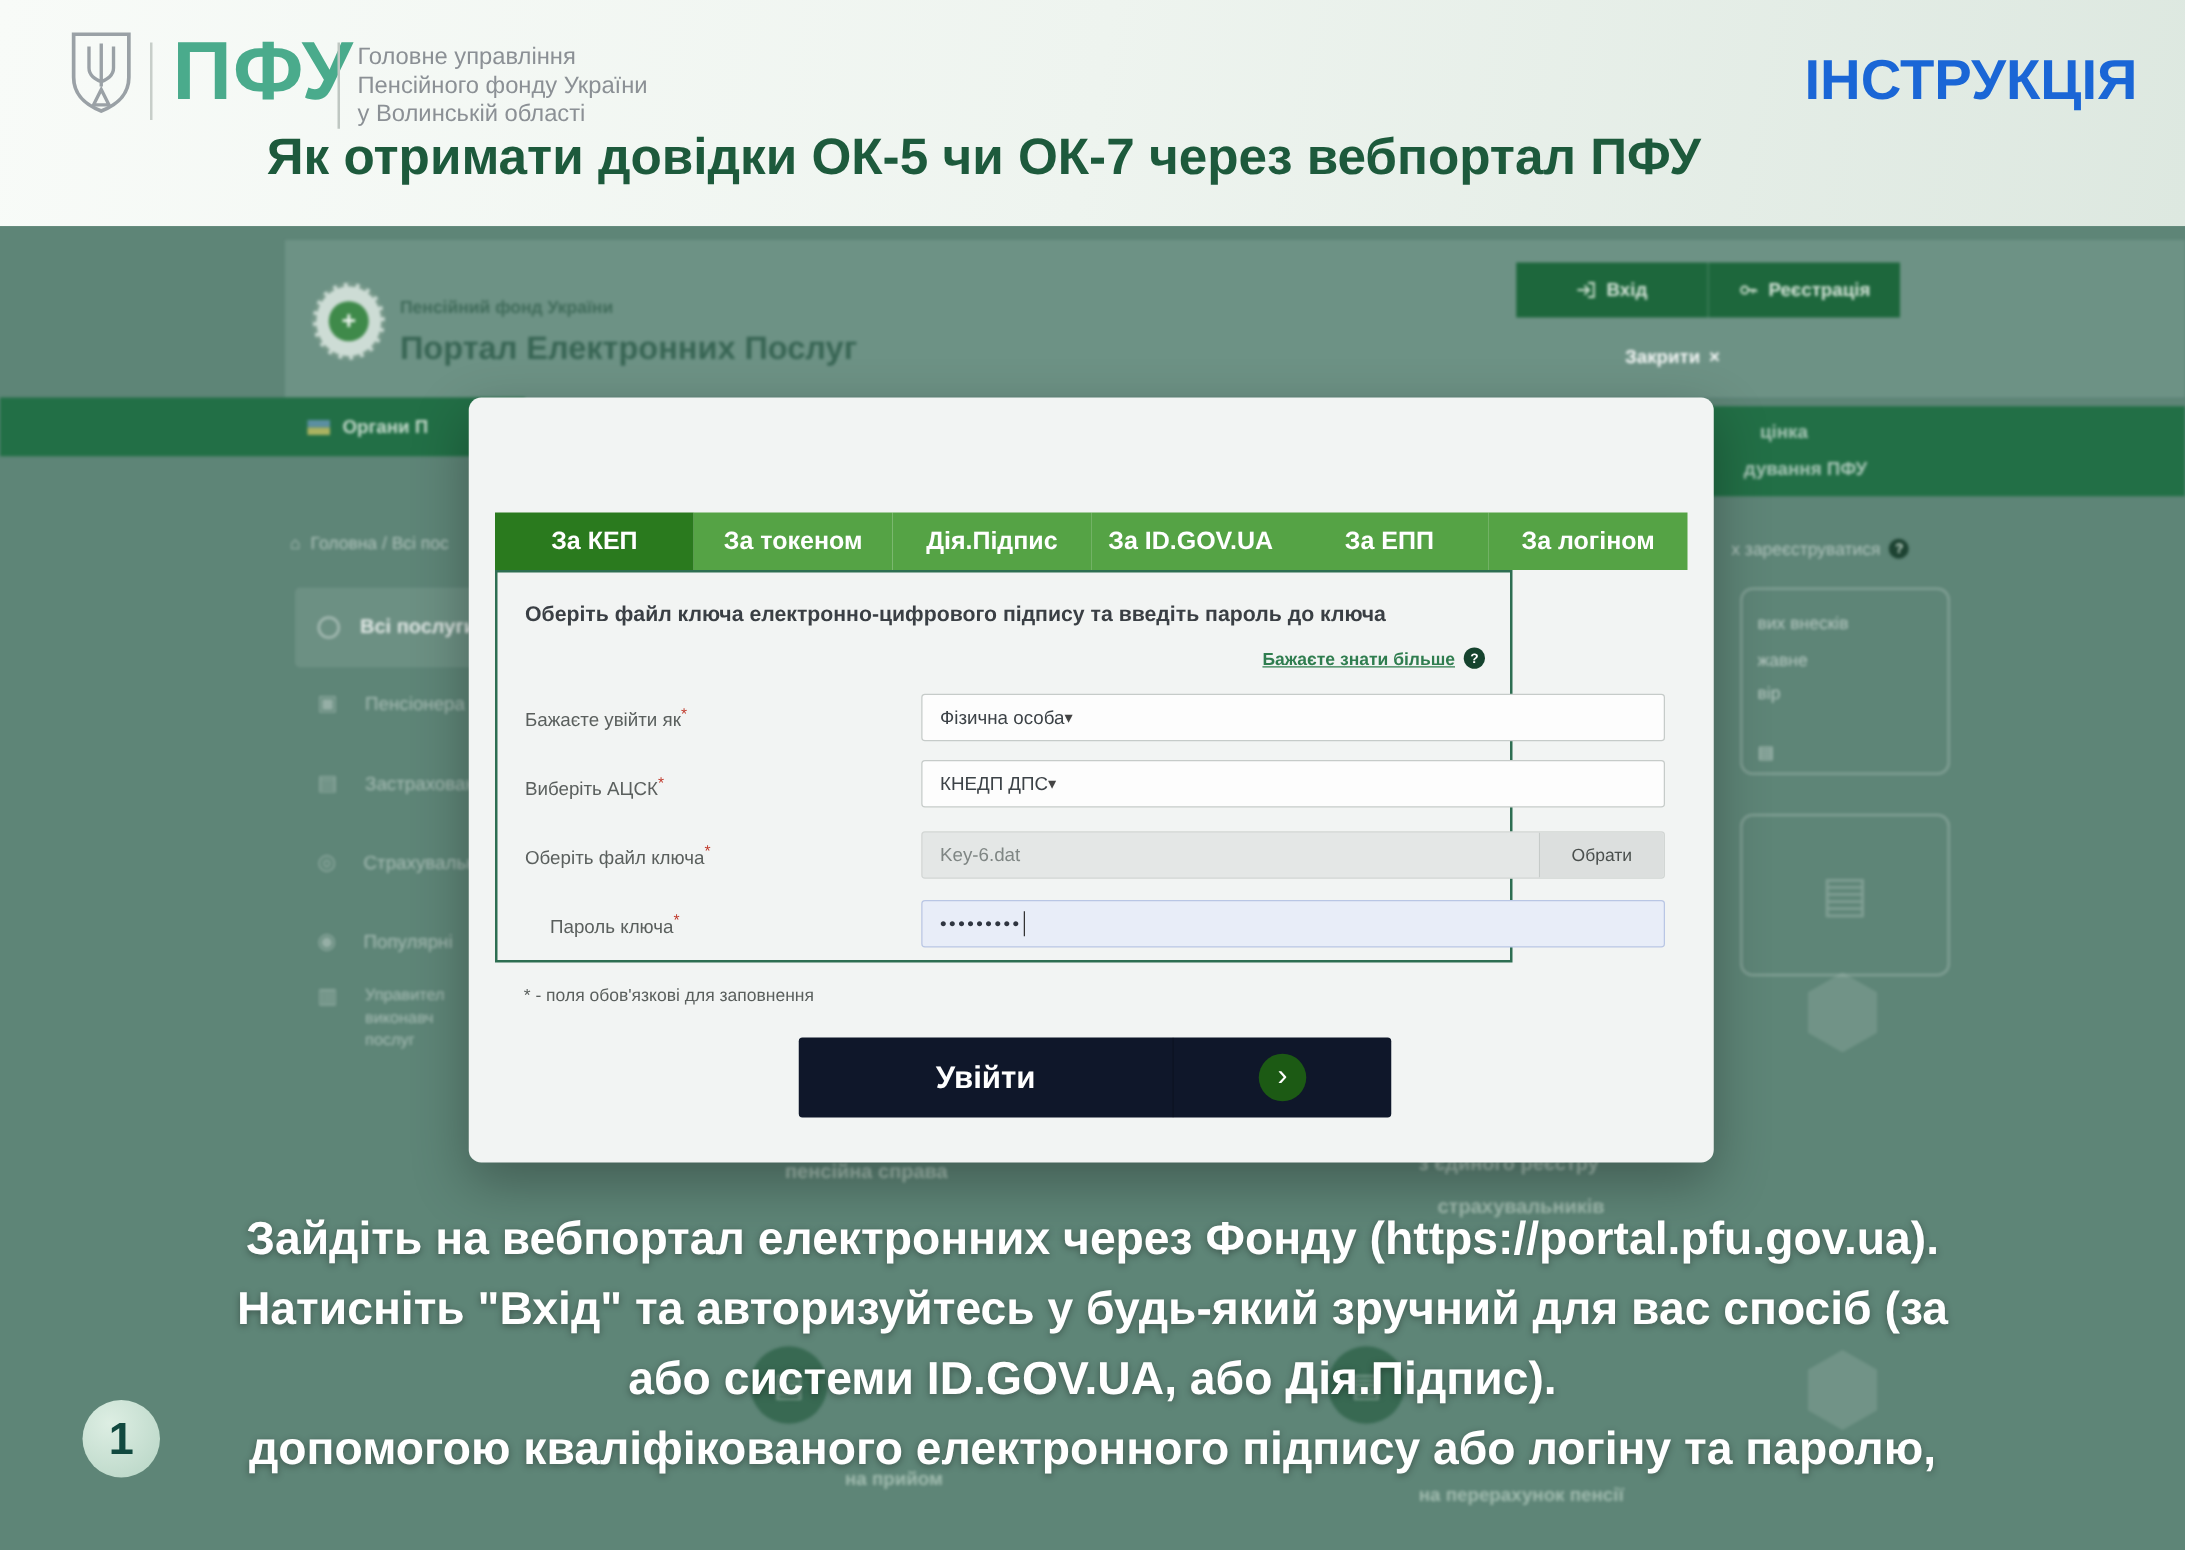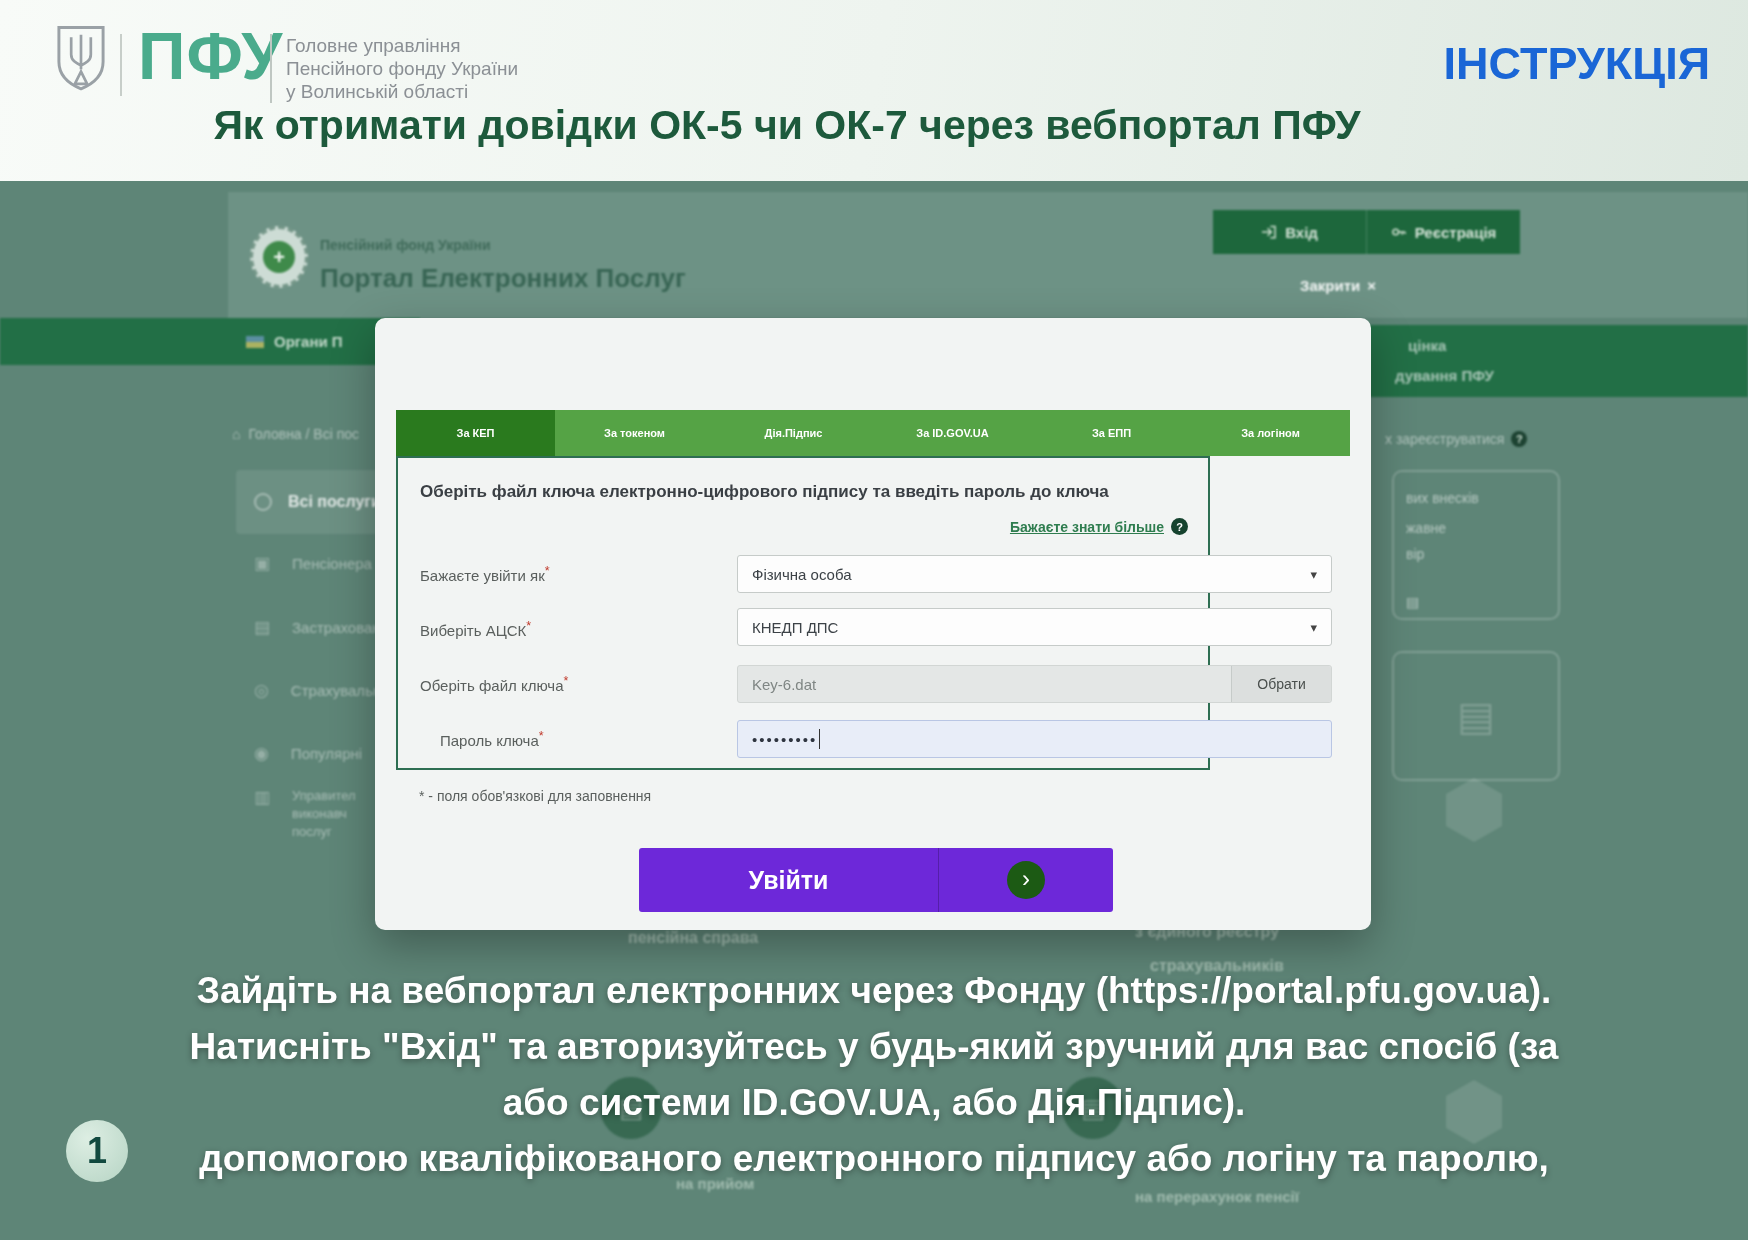--- a/index.html
+++ b/index.html
@@ -73,45 +73,45 @@
   .bcircle { position:absolute; width:62px; height:62px; border-radius:50%; background:rgba(18,77,45,.5);
              color:rgba(255,255,255,.35); display:flex; align-items:center; justify-content:center; font-size:26px; }
 
   
   .modal { position:absolute; left:375px; top:318px; width:996px; height:612px; background:#f2f4f3;
            border-radius:10px; box-shadow:0 16px 44px rgba(0,0,0,.3); }
   .m-title { position:absolute; left:0; top:24px; width:100%; text-align:center;
              font-size:21px; font-weight:700; color:#3b4045; }
   .tabs { position:absolute; left:21px; top:92px; width:954px; height:46px; display:flex; }
   .tab { flex:1; display:flex; align-items:center; justify-content:center; background:#55a345;
-         color:#fff; font-size:11px; font-weight:700; cursor:default; }
+         color:#fff; font-size:20px; font-weight:700; cursor:default; }
   .tab.active { background:#2a7a1e; }
   .panel { position:absolute; left:21px; top:138px; width:814px; height:314px;
            border:2px solid #2e6e52; background:#f2f4f3; }
   .p-instr { position:absolute; left:22px; top:24px; font-size:17px; font-weight:700; color:#3a3f44; }
   .p-link { position:absolute; right:20px; top:60px; display:flex; gap:7px; align-items:center; }
   .p-link .txt { font-size:14px; font-weight:700; color:#2f7d4f; text-decoration:underline; }
   .qmark-grn { width:17px; height:17px; border-radius:50%; background:#16432e; color:#fff; font-size:11px;
                font-weight:700; display:inline-flex; align-items:center; justify-content:center; }
   .f-label { position:absolute; left:22px; width:280px; font-size:15px; color:#5a5f5d; }
   .f-label sup { color:#c0392b; }
   .ctrl { position:absolute; left:339px; width:595px; height:38px; border-radius:3px;
           display:flex; align-items:center; padding:0 14px; font-size:15px; }
-  .sel { background:#fdfdfd; border:1px solid #c6cbc9; color:#3c4247; justify-content:space-between; }
+  .sel { background:#fdfdfd; border:1px solid #c6cbc9; color:#3c4247; justify-content:flex-start; }
   .caret { font-size:13px; color:#444; }
   .file { background:#e4e7e6; border:1px solid #d2d6d4; color:#7f8684; padding-right:0; }
   .file .val { flex:1; }
   .browse { width:100px; height:100%; background:#dcdfde; border-left:1px solid #c6cbc9;
             display:flex; align-items:center; justify-content:center; font-size:14px; color:#4a4f4d;
             border-radius:0 3px 3px 0; }
   .pwd { background:#e8edf8; border:1px solid #b9c6e4; color:#2f3540; letter-spacing:2px; font-size:15px; }
   .ibeam { display:inline-block; width:1px; height:20px; background:#333; margin-left:2px; }
   .footnote { position:absolute; left:44px; top:470px; font-size:14px; color:#5a5f5d; }
-  .submit { position:absolute; left:264px; top:512px; width:474px; height:64px; background:#6d28d9;
-            border-radius:3px; display:flex; cursor:pointer;margin-top:18px; }
+  .submit { position:absolute; left:264px; top:512px; width:474px; height:64px; background:#0f172a;
+            border-radius:3px; display:flex; cursor:pointer; }
   .submit-left { width:299px; display:flex; align-items:center; justify-content:center;
                  font-size:25px; font-weight:700; color:#fff; }
   .submit-right { flex:1; border-left:1px solid rgba(0,0,0,.22); display:flex; align-items:center;
                   justify-content:center; }
   .submit-circle { width:38px; height:38px; border-radius:50%; background:#1c5a14; color:#fff;
                    display:flex; align-items:center; justify-content:center; font-size:24px; padding-bottom:3px; }
 
   
   .caption { position:absolute; left:0; top:963px; width:1748px; text-align:center; line-height:56px;
              font-size:37px; font-weight:700; color:#fff; text-shadow:0 2px 6px rgba(0,0,0,.35); }

